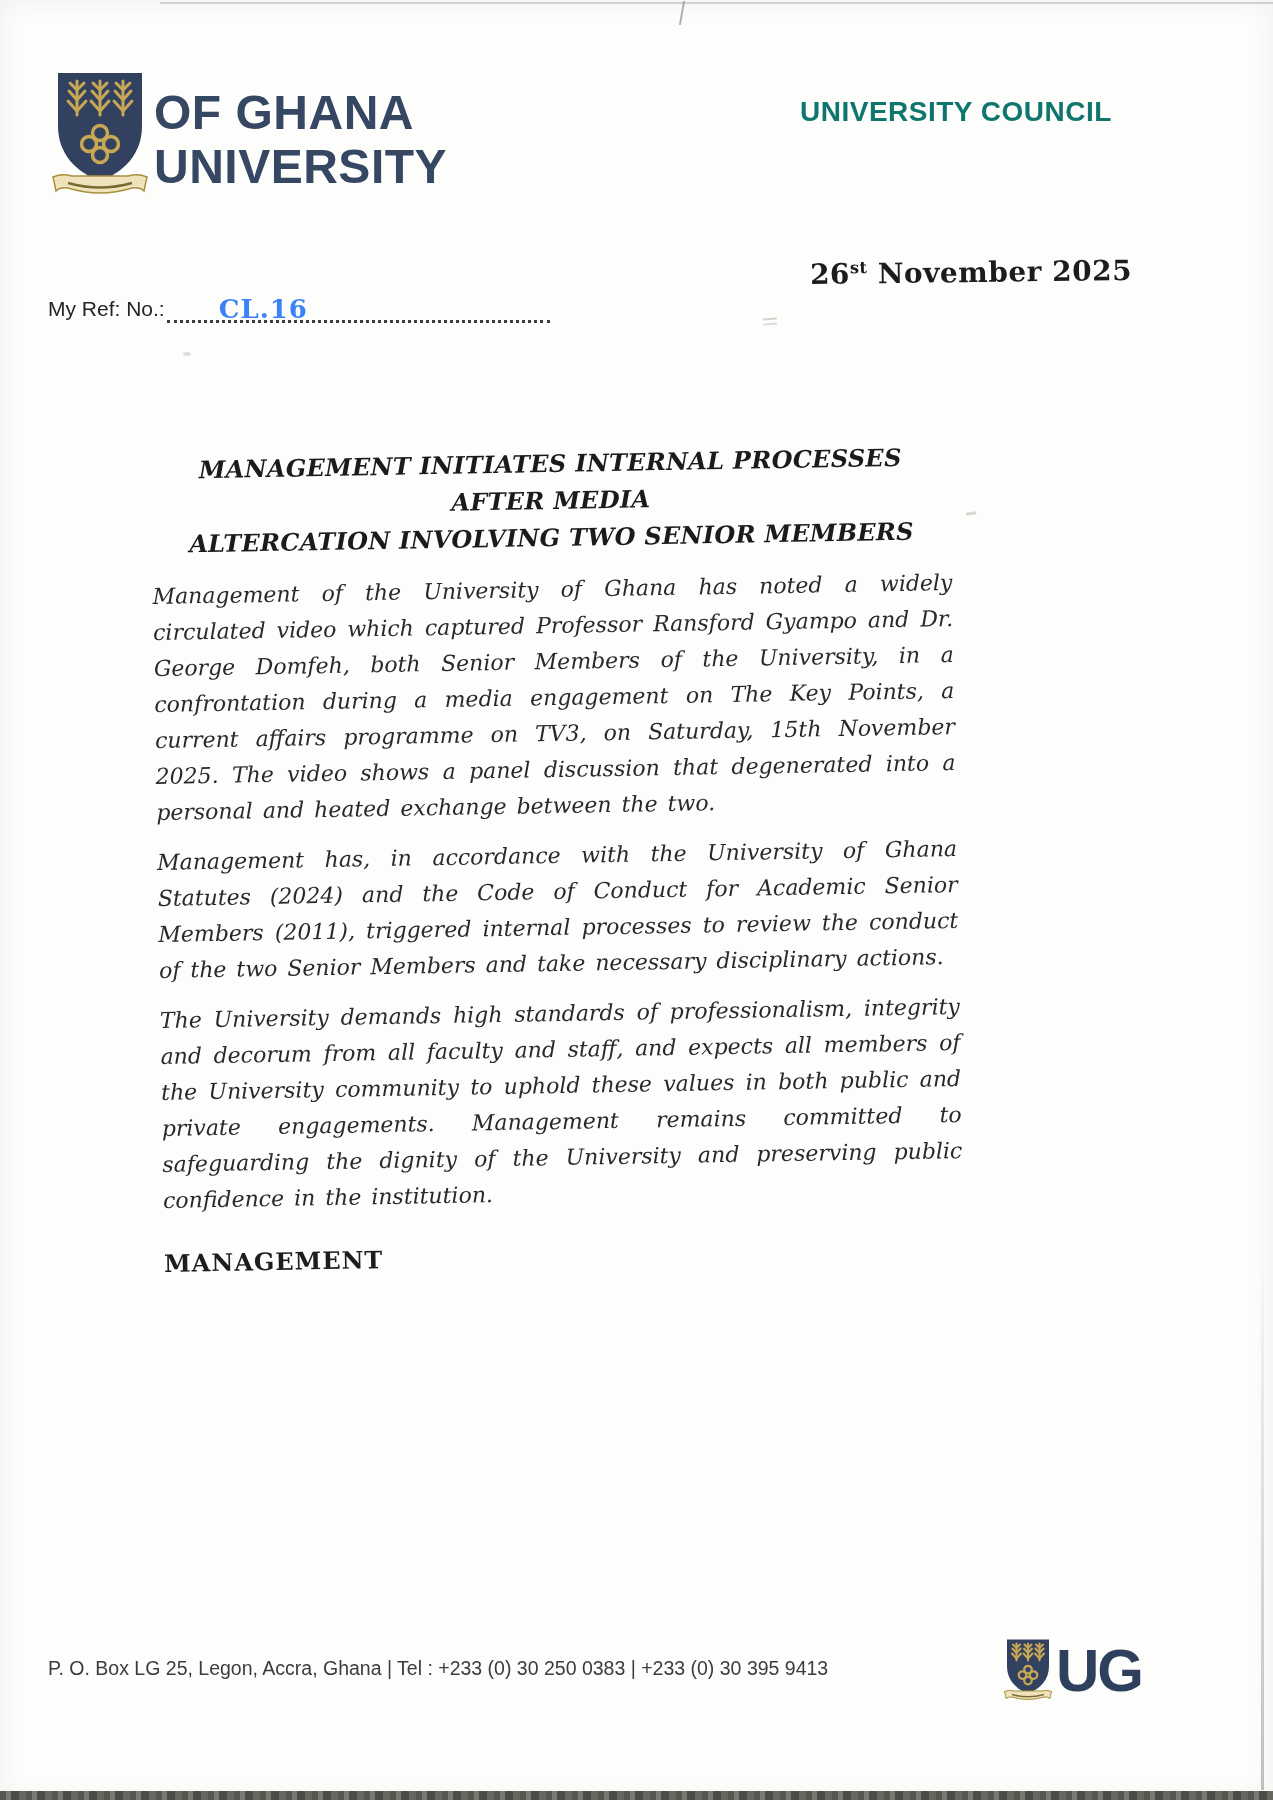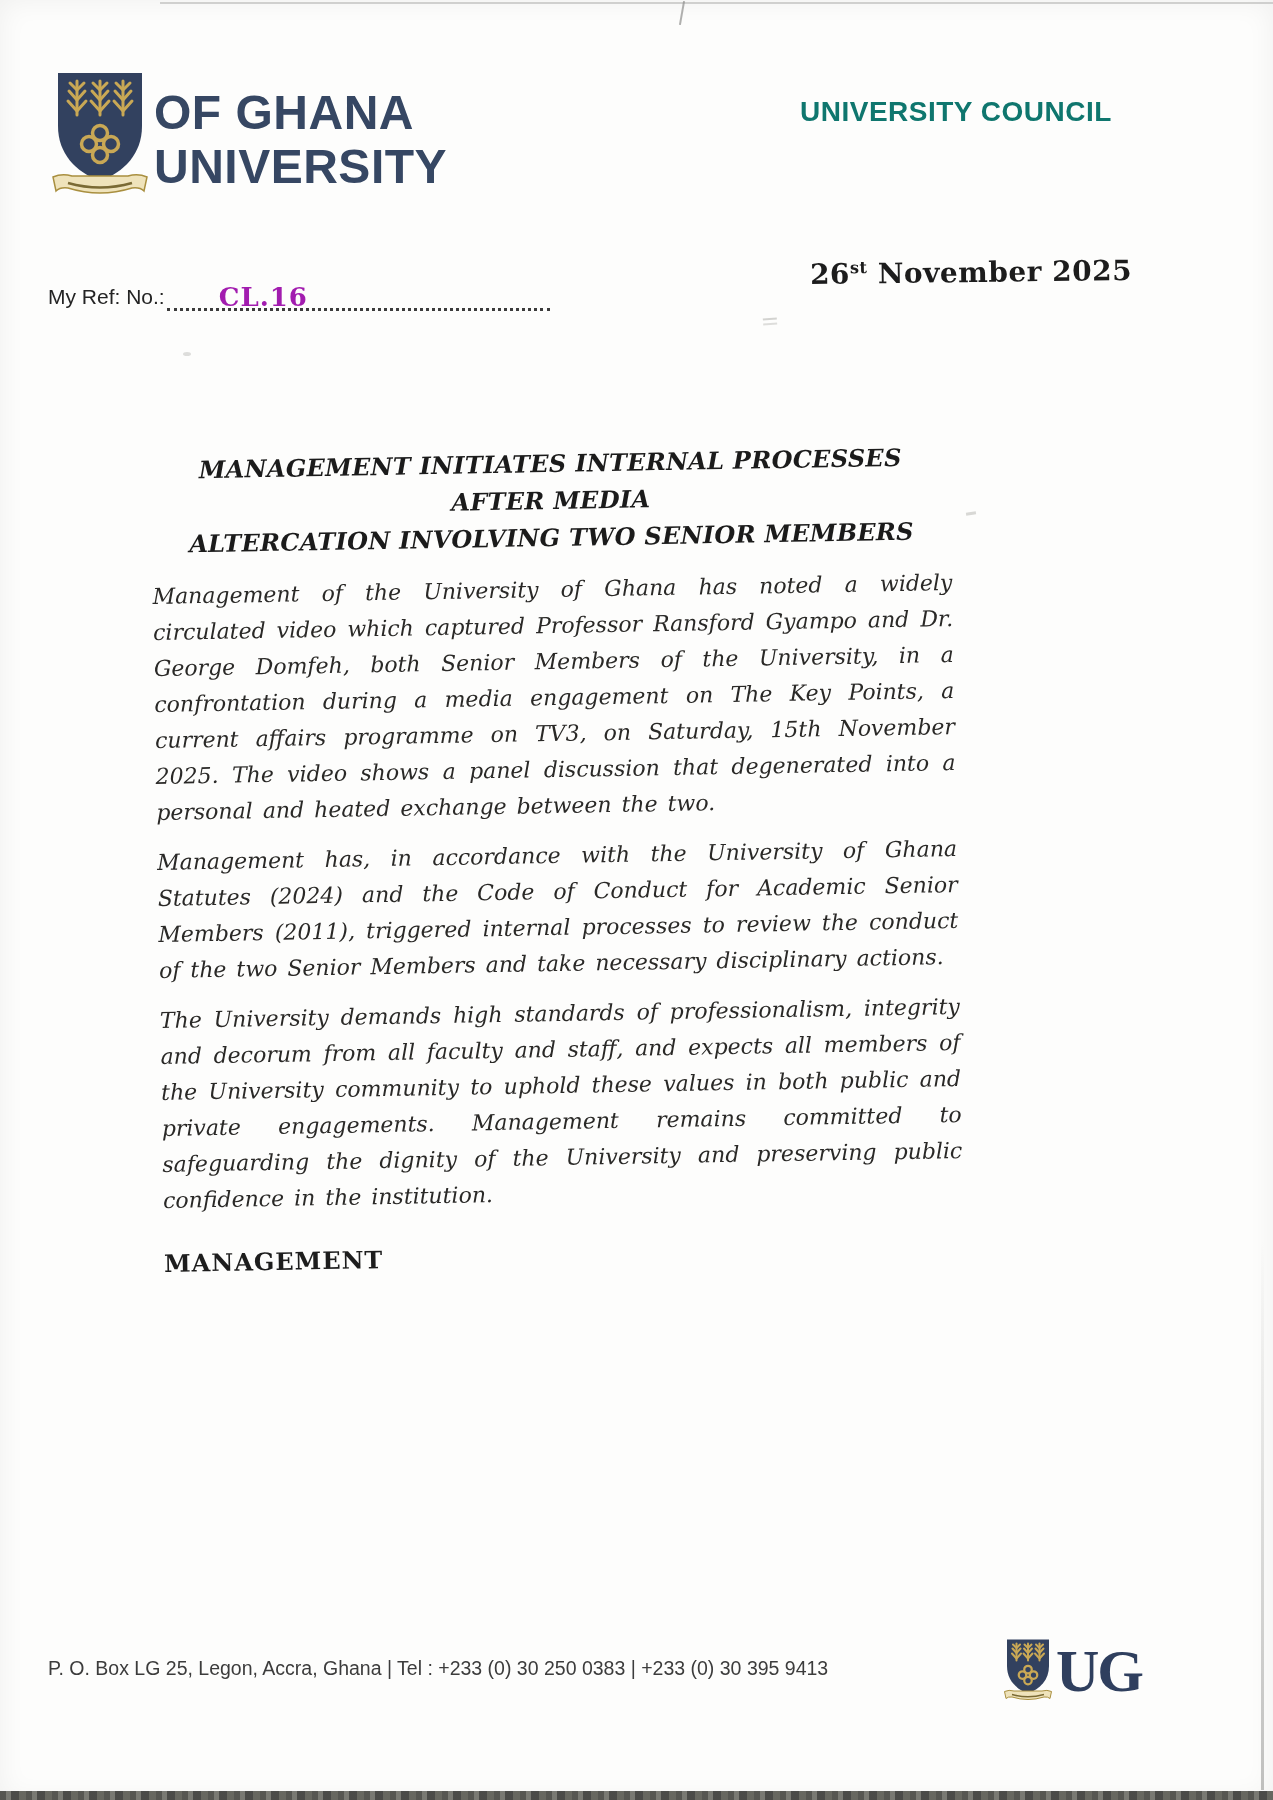--- a/index.html
+++ b/index.html
@@ -28,29 +28,29 @@
     letter-spacing:.5px;font-family:"Liberation Sans",sans-serif;
   }
   .council{
     position:absolute;left:800px;top:96px;
     color:#0f766e;font-weight:bold;font-size:28px;letter-spacing:.5px;
     font-family:Liberation Sans, sans-serif;
   }
 
   
   .ref-line{
-    position:absolute;left:48px;top:282px;width:502px;
+    position:absolute;left:48px;top:294px;width:502px;
     display:flex;align-items:flex-end;
     font-size:21px;color:#242424;
   }
   .ref-label{white-space:nowrap;padding-bottom:2px;}
   .ref-dots{flex:1;border-bottom:3px dotted #3c3c3c;height:1.25em;position:relative;margin-left:2px;}
   .ref-value{
     position:absolute;left:52px;bottom:-4px;
-    font-family:"DejaVu Serif",serif;font-weight:bold;font-size:26px;color:#a21caf;
+    font-family:"DejaVu Serif",serif;font-weight:bold;font-size:26px;color:#3b82f6;
     letter-spacing:1px;
     text-align:center;
   }
   .date{
     position:absolute;left:810px;top:256px;
     font-family:"DejaVu Serif",serif;font-weight:bold;font-size:28px;color:#1c1c1c;
     transform:rotate(-0.7deg);letter-spacing:.5px;
   }
   .date sup{font-size:.58em;}
 
@@ -82,21 +82,21 @@
     position:absolute;left:48px;top:1650px;
     font-size:19.5px;line-height:1.85;color:#3c3c3c;
     font-family:"Liberation Sans",sans-serif;
   }
   .footer-logo{
     position:absolute;left:1003px;top:1638px;
     display:flex;align-items:center;
   }
   .footer-logo .ug-text{
     font-size:60px;font-weight:bold;color:#2f3f5e;letter-spacing:-2px;
-    margin-left:3px;line-height:1;font-family:Liberation Serif, serif;
+    margin-left:3px;line-height:1;font-family:Liberation Sans, sans-serif;
   }
 </style>
 </head>
 <body>
 
 <div class="page">
 
   <div class="scan-top-line"></div>
   <div class="scan-tick"></div>
   <div class="smudge-a"></div>

